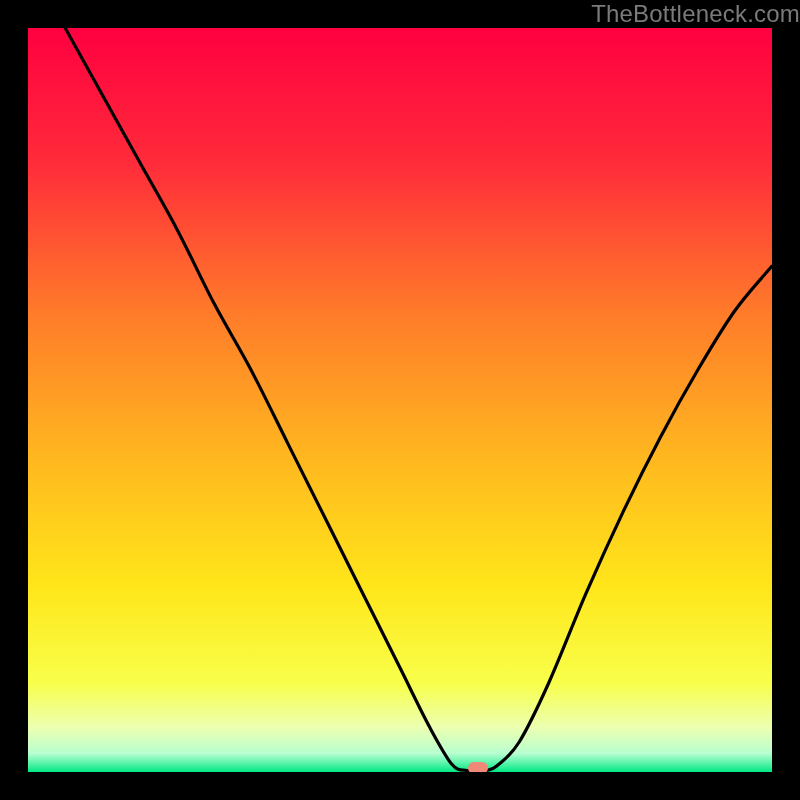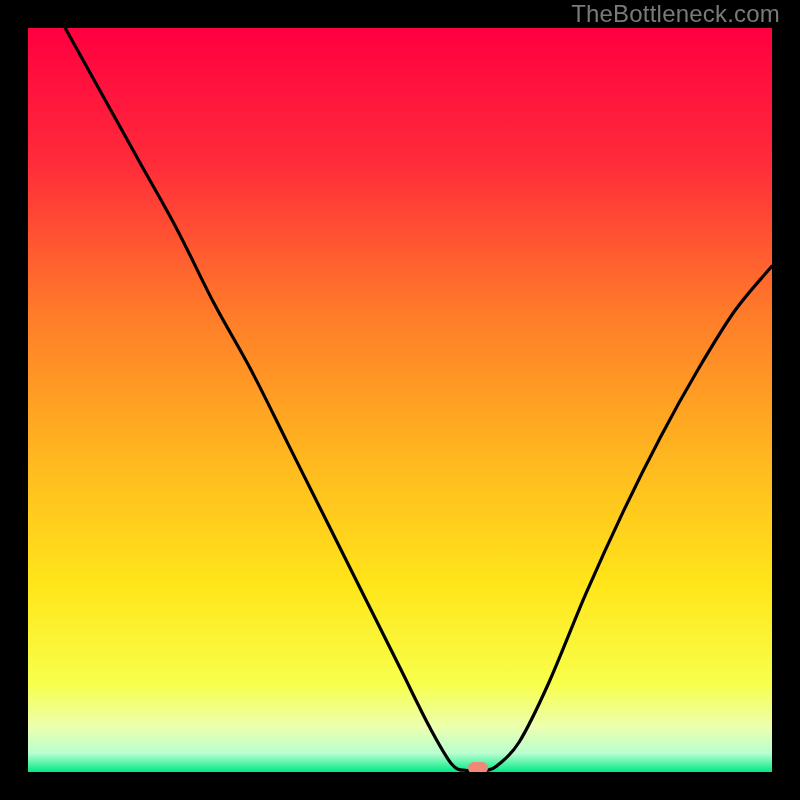--- a/index.html
+++ b/index.html
@@ -13,21 +13,21 @@
   }
   .frame {
     position: relative;
     width: 800px;
     height: 800px;
     background: #000;
   }
   .watermark {
     position: absolute;
     top: 0px;
-    right: 20px;
+    right: 0;
     color: #7a7a7a;
     font-size: 24px;
     font-weight: 400;
     letter-spacing: 0.2px;
     z-index: 50;
     text-align: right;
   }
   .plot-area {
     position: absolute;
     left: 28px;

